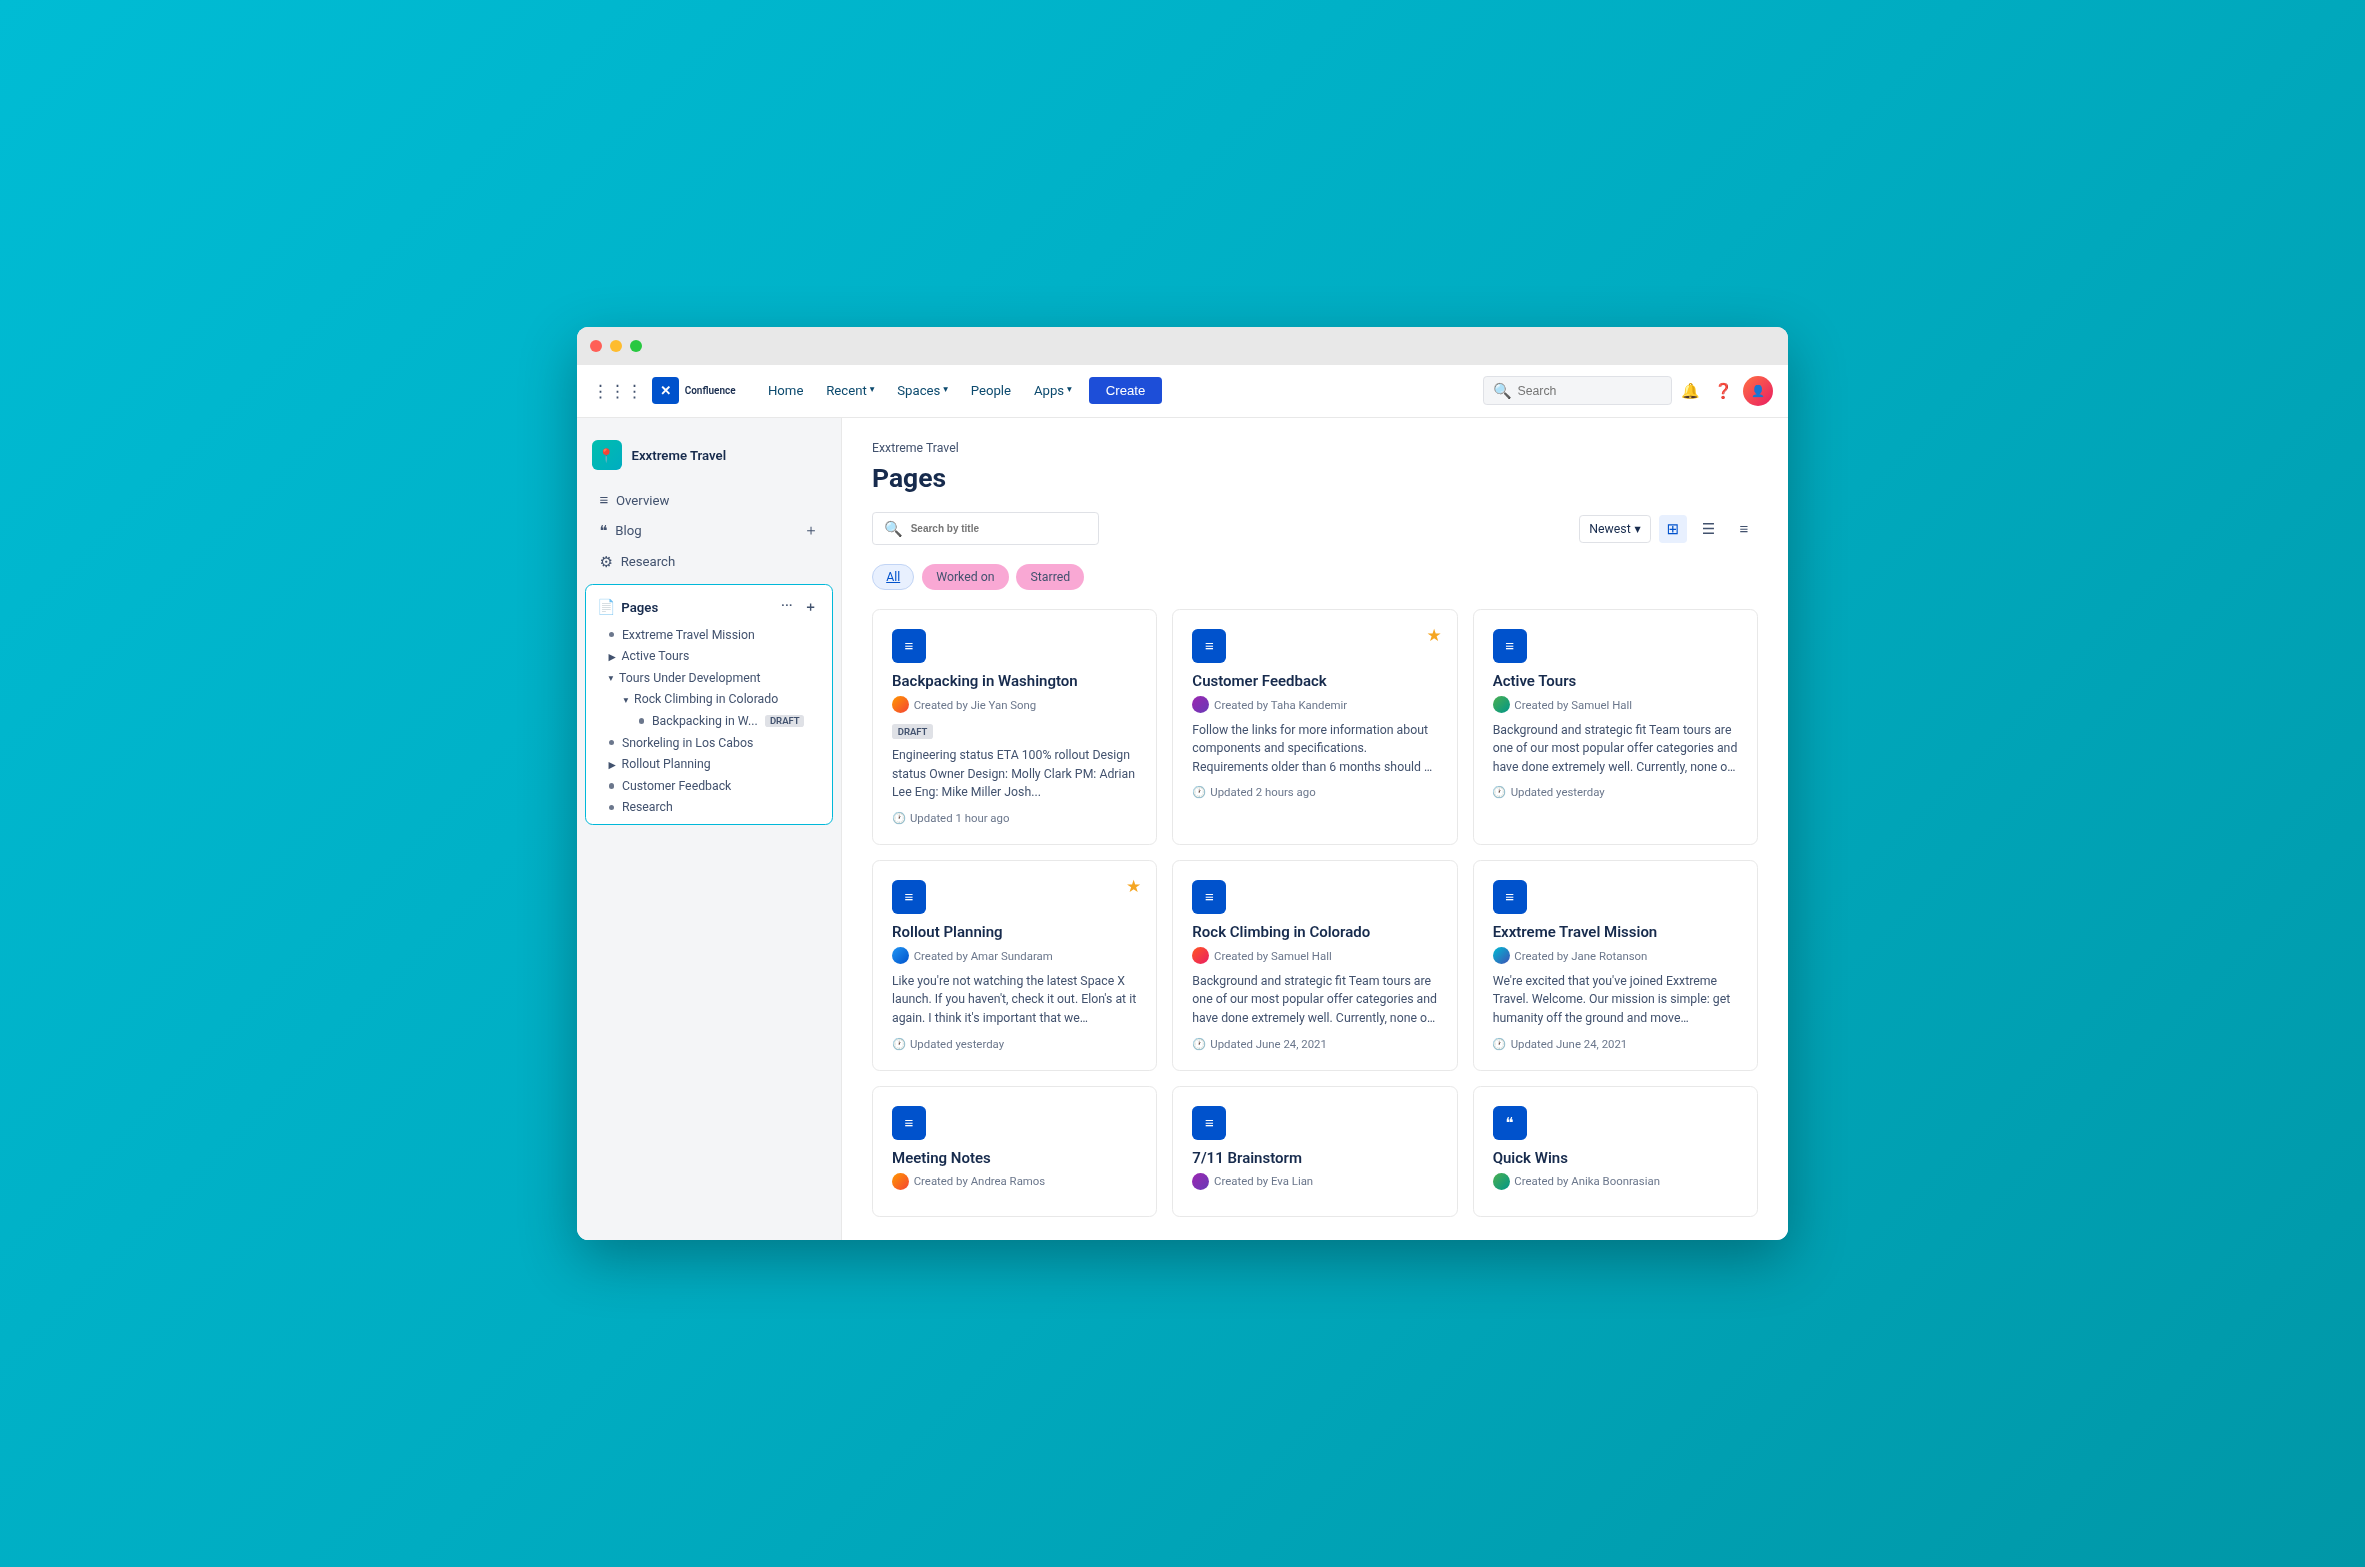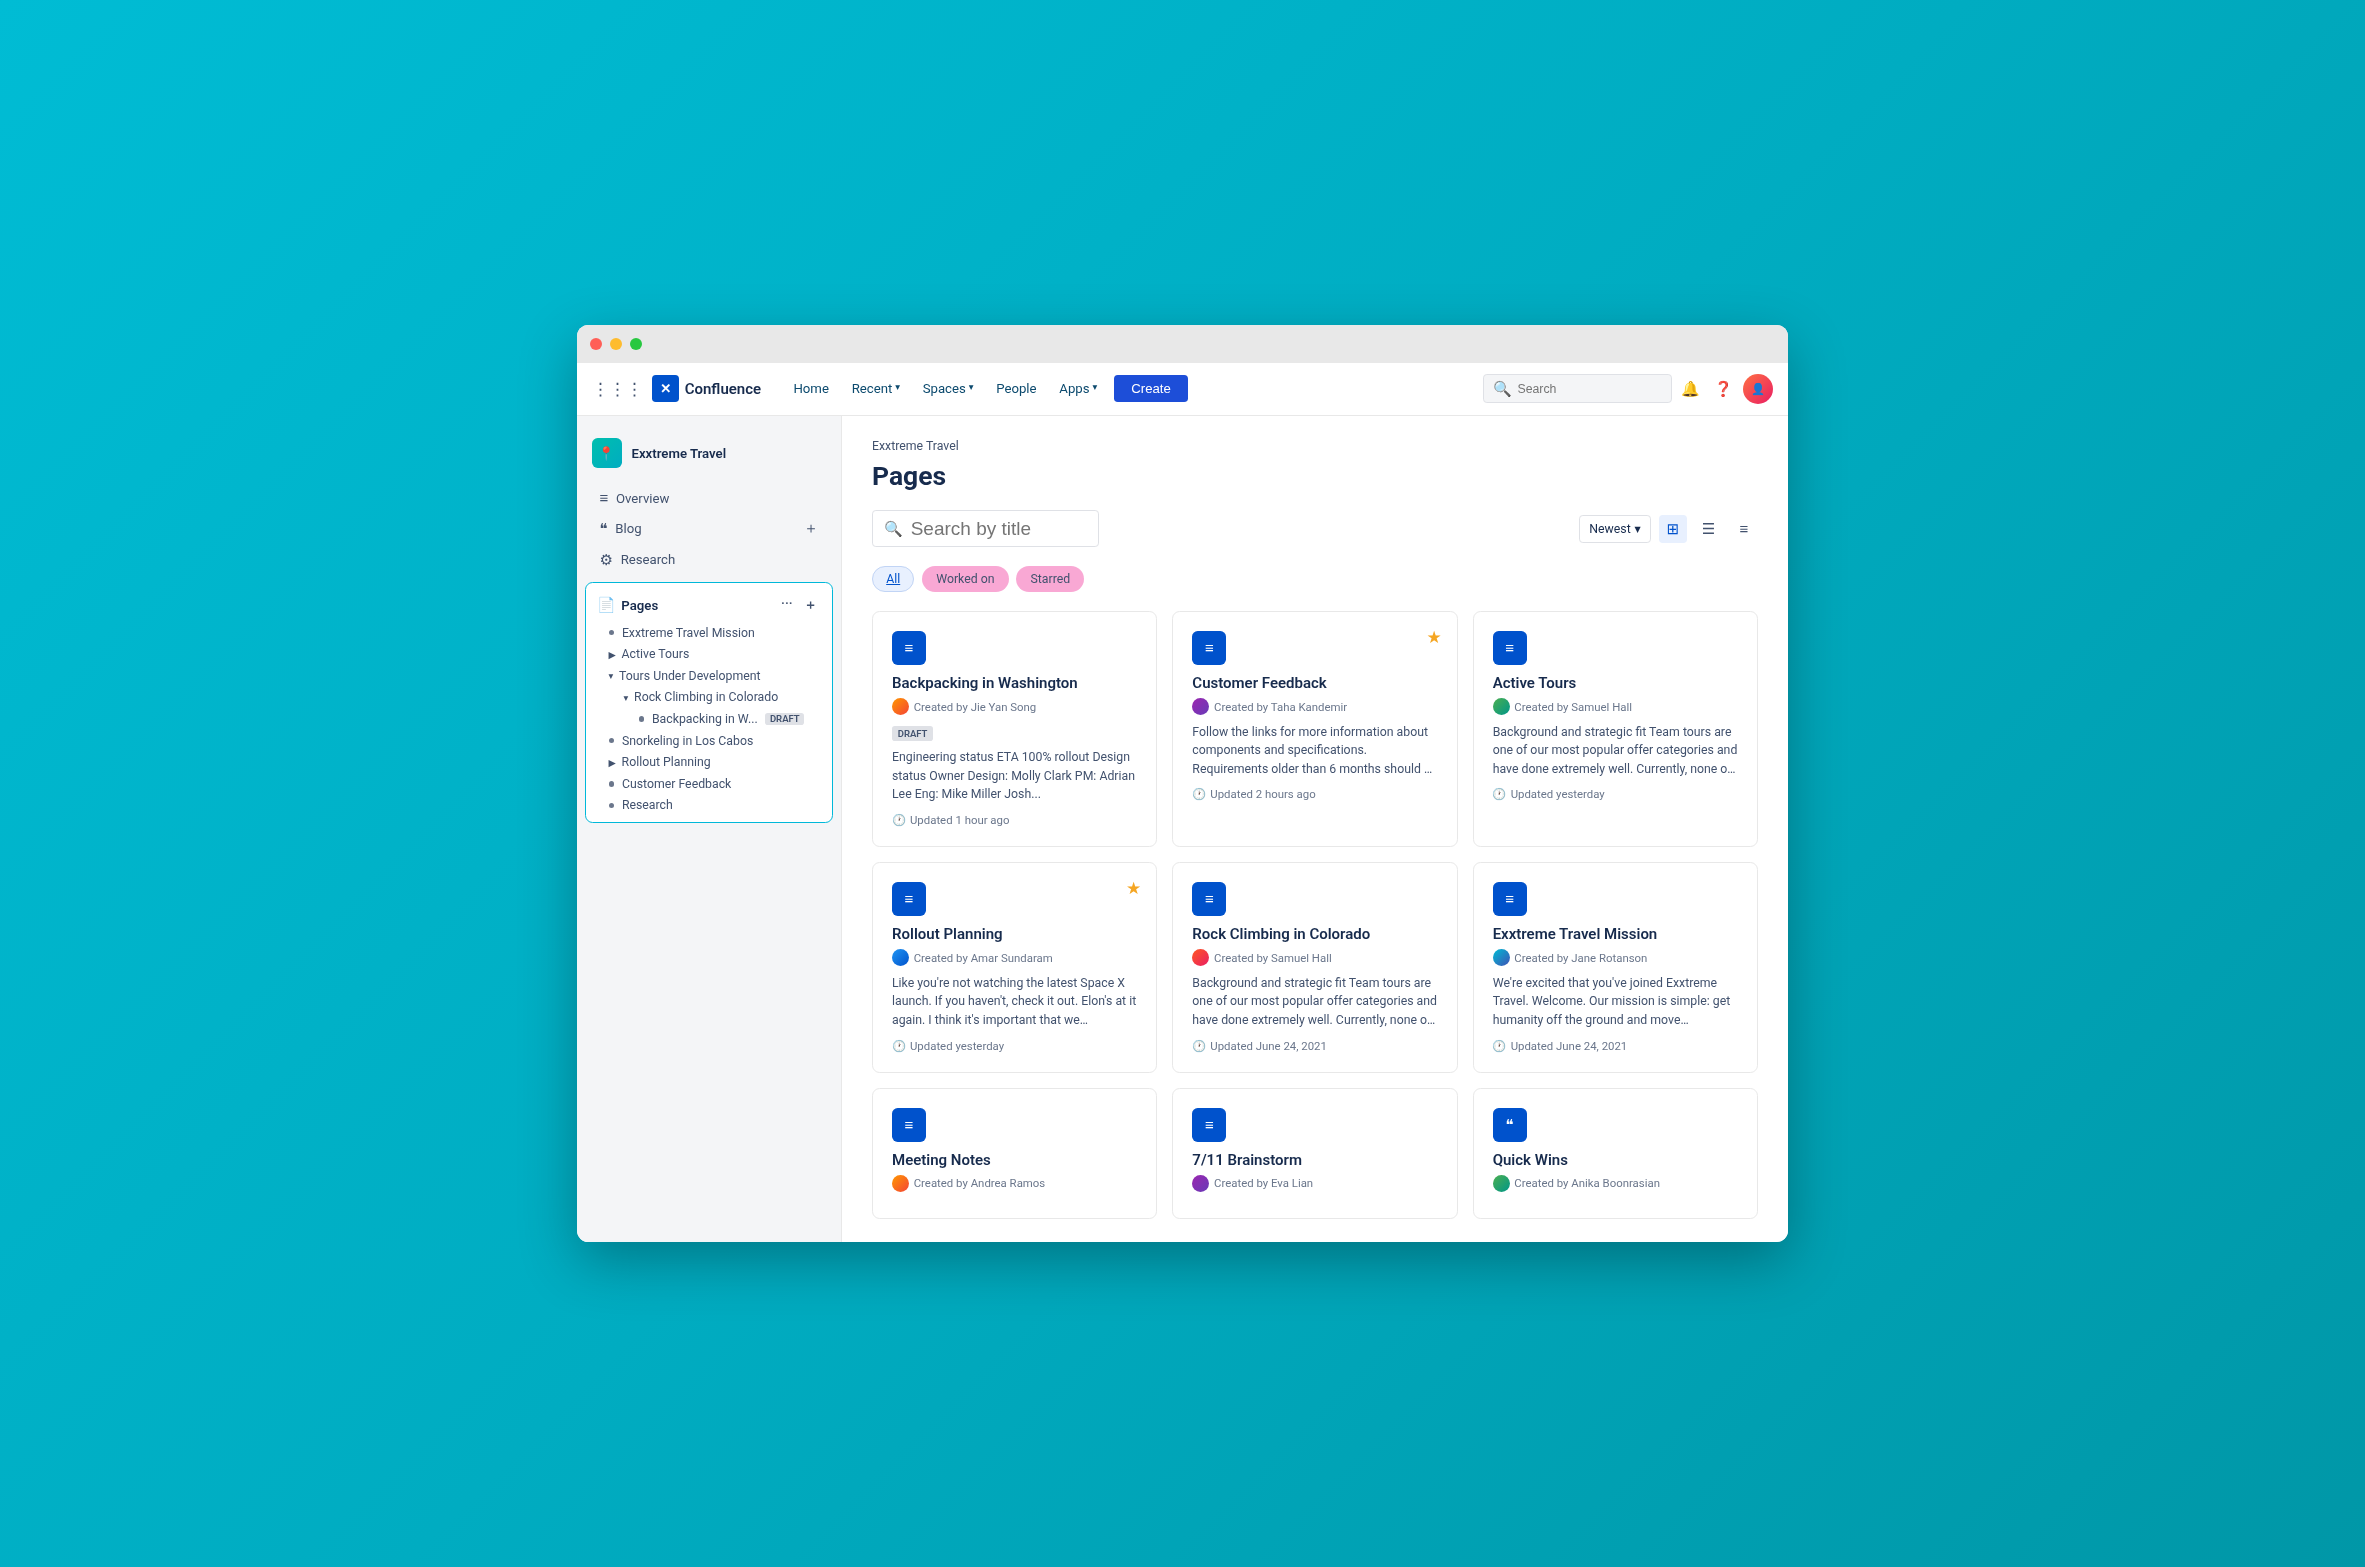--- a/index.html
+++ b/index.html
@@ -63,21 +63,21 @@
     .nav-logo-icon {
       width: 26.5px; height: 26.5px;
       background: #0052cc;
       border-radius: 3.8px;
       display: flex; align-items: center; justify-content: center;
       color: white;
       font-weight: bold;
       font-size: 13.2px;
     }
     .nav-logo-text {
-      font-size: 15px;
+      font-size: 10px;
       font-weight: 600;
       color: #172b4d;
     }
     .nav-link {
       padding: 5.7px 9.5px;
       color: #0c4a6e;
       font-size: 13.2px;
       cursor: pointer;
       border-radius: 3.8px;
       display: flex; gap: 2.8px;
@@ -251,21 +251,21 @@
       display: flex;
       align-items: center;
       border: 0.9px solid #dfe1e6;
       border-radius: 3.8px;
       padding: 6.6px 11.4px;
       gap: 7.6px;
       width: 227px;
       background: #fff;
     }
     .search-box input {
-      border: none; outline: none; font-size: 19px; color: #42526e; width: 100%;
+      border: none; outline: none; font-size: 10px; color: #42526e; width: 100%; font-weight: bold;
     }
     .view-controls {
       margin-left: auto;
       display: flex;
       align-items: center;
       gap: 7.6px;
       text-align: right;
     }
     .sort-select {
       display: flex;

